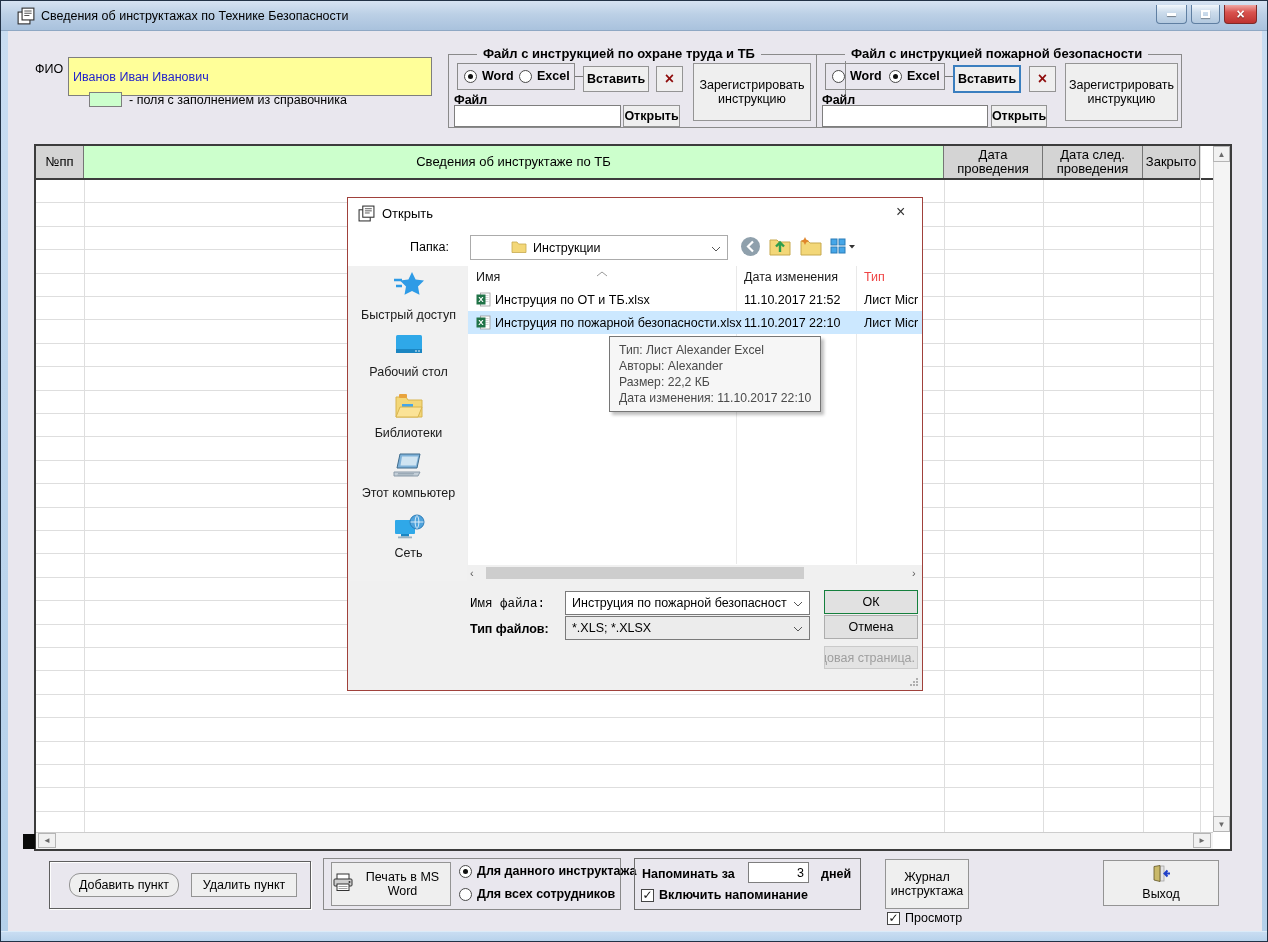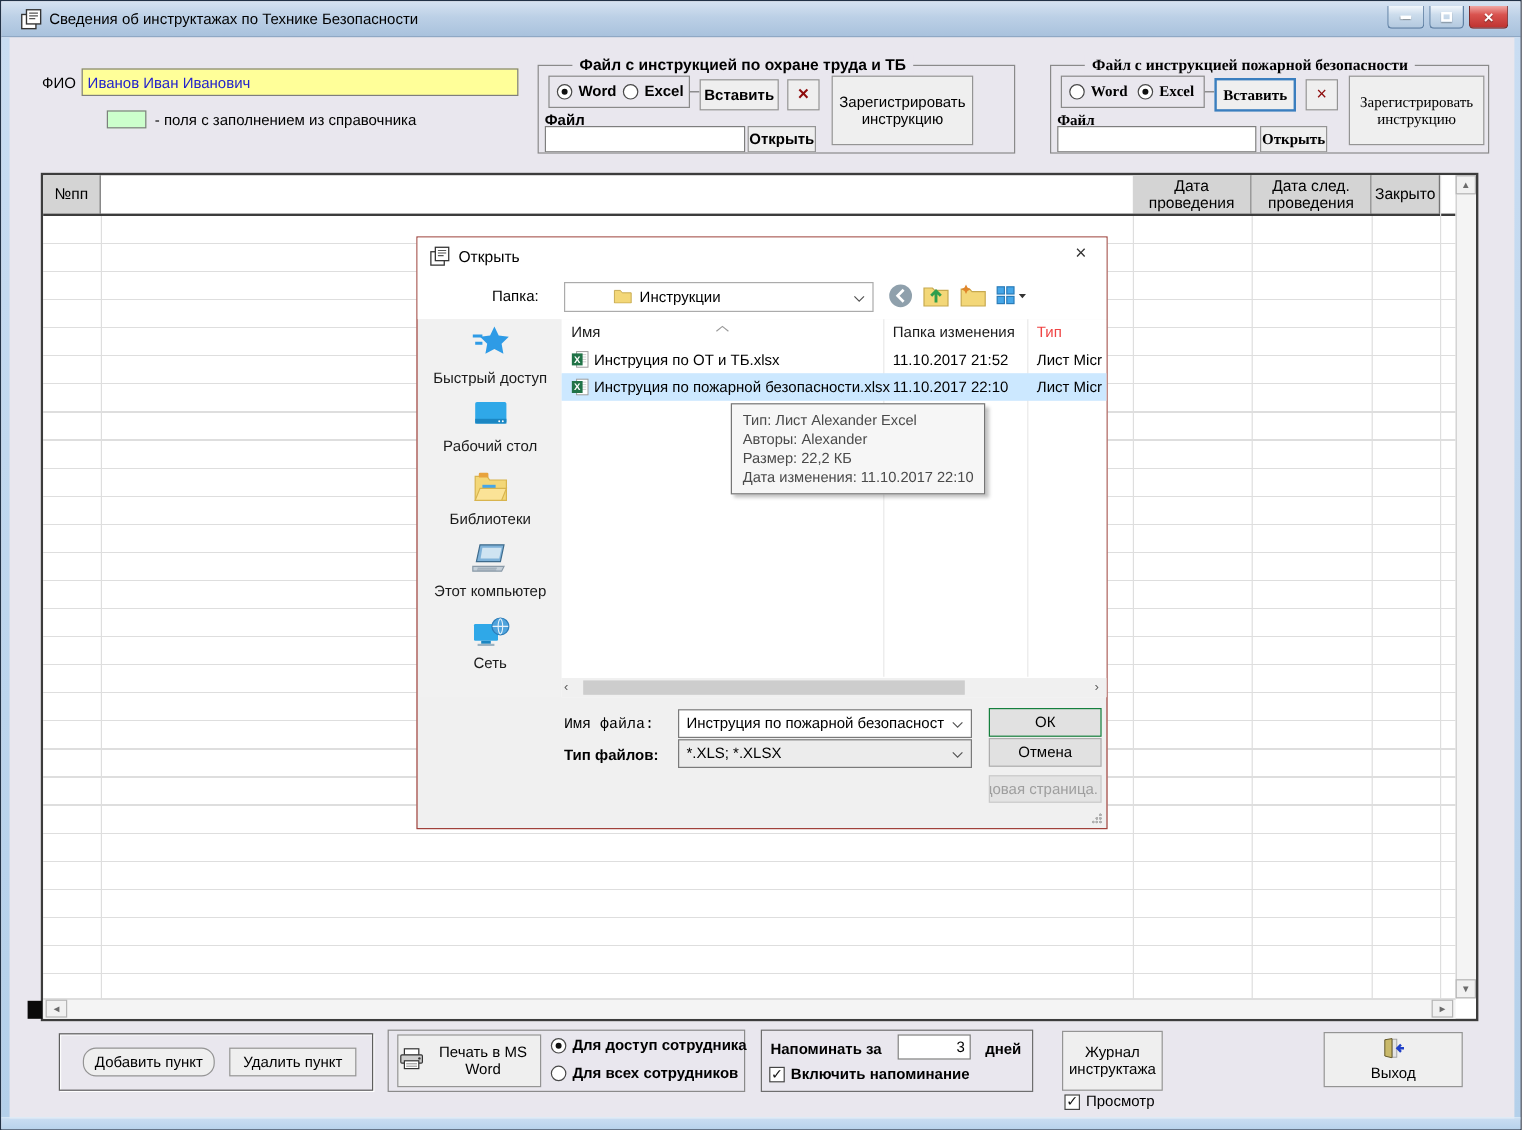--- a/index.html
+++ b/index.html
@@ -109,21 +109,21 @@
       </div>
     <div class="capbtn close" style="left:1223px;width:33px;">
         <span>×</span>
       </div>
   </div>
   <div class="frame left"></div>
   <div class="frame right"></div>
   <div class="frame bottom"></div>
 
   <span class="lbl" style="left:34px;top:61px;">ФИО</span>
-  <input class="field" style="left: 67px; top: 56px; width: 364px; height: 23px; background: rgb(255, 255, 153); color: rgb(35, 35, 204);" value="Иванов Иван Иванович">
+  <input class="field" style="left: 67px; top: 56px; width: 364px; height: 39px; background: rgb(255, 255, 153); color: rgb(35, 35, 204);" value="Иванов Иван Иванович">
   <div style="position:absolute;left:88px;top:91px;width:33px;height:15px;background:#CCFFCC;border:1px solid #7E7E7E;"></div>
   <span class="lbl" style="left:128px;top:92px;">- поля с заполнением из справочника</span>
 
   <div class="gbx" style="left:447px;top:53px;width:398px;height:74px;">
     <span class="gtitle">Файл с инструкцией по охране труда и ТБ</span>
     <div style="position:absolute;left:8px;top:8px;width:118px;height:27px;border:1px solid #8A8A8A;"></div>
     <div class="radio sel b" style="left:15px;top:14px;">
         <span class="rdot"></span>
         <span>Word</span>
       </div>
@@ -135,21 +135,21 @@
     <div class="btn b" style="left:134px;top:11px;width:66px;height:26px;">Вставить</div>
     <div class="btn" style="left:207px;top:11px;width:27px;height:26px;color:#8E0B0B;font-size:16px;font-weight:bold;">
         <span>×</span>
       </div>
     <div class="btn" style="left:244px;top:8px;width:118px;height:58px;padding:0 8px;">Зарегистрировать инструкцию</div>
     <span class="lbl b" style="left:5px;top:38px;">Файл</span>
     <input class="field" style="left: 5px; top: 50px; width: 167px; height: 22px;" value="">
     <div class="btn b" style="left:174px;top:50px;width:57px;height:22px;">Открыть</div>
   </div>
 
-  <div class="gbx" style="left:874px;top:53px;width:366px;height:74px;font-family:Liberation Serif, serif;">
+  <div class="gbx" style="left:815px;top:53px;width:366px;height:74px;">
     <span class="gtitle">Файл с инструкцией пожарной безопасности</span>
     <div style="position:absolute;left:8px;top:8px;width:120px;height:27px;border:1px solid #8A8A8A;"></div>
     <div class="radio b" style="left:15px;top:14px;">
         <span class="rdot"></span>
         <span>Word</span>
       </div>
     <div class="radio sel b" style="left:72px;top:14px;">
         <span class="rdot"></span>
         <span>Excel</span>
       </div>
@@ -159,20 +159,21 @@
         <span>×</span>
       </div>
     <div class="btn" style="left:248px;top:8px;width:113px;height:58px;padding:0 8px;">Зарегистрировать инструкцию</div>
     <span class="lbl b" style="left:5px;top:38px;">Файл</span>
     <input class="field" style="left: 5px; top: 50px; width: 166px; height: 22px;" value="">
     <div class="btn b" style="left:174px;top:50px;width:56px;height:22px;">Открыть</div>
   </div>
 
   <div class="grid">
     <div class="hcell" style="left:0;width:48px;">№пп</div>
+    <div class="hcell" style="left:48px;width:860px;background:#CCFFCC;">Сведения об инструктаже по ТБ</div>
     <div class="hcell" style="left:908px;width:99px;">Дата проведения</div>
     <div class="hcell" style="left:1007px;width:100px;">Дата след. проведения</div>
     <div class="hcell" style="left:1107px;width:57px;">Закрыто</div>
     <div class="hcell" style="left:1164px;width:13px;background:#FFF;border-right:none;"></div>
     <div style="position:absolute;left:0;top:32px;width:1177px;height:2px;background:#3C3C3C;"></div>
 
     <div class="gridbody"></div>
     <div class="vline" style="left:48px;"></div>
     <div class="vline" style="left:908px;"></div>
     <div class="vline" style="left:1007px;"></div>
@@ -209,21 +210,21 @@
           <rect x="2" y="6" width="18" height="7" rx="1" fill="#CFCFCF" stroke="#333"></rect>
           <circle cx="17.5" cy="9" r="1" fill="#333"></circle>
           <rect x="5" y="11" width="12" height="6.5" fill="#FFF" stroke="#333"></rect>
           <path d="M6.5 13.5h9M6.5 15.5h9" stroke="#888" stroke-width="0.8"></path>
         </svg>
     </span>
     <span>Печать в MS Word</span>
   </div>
   <div class="radio sel b" style="left:458px;top:863px;">
       <span class="rdot"></span>
-      <span>Для доступ сотрудника</span>
+      <span>Для данного инструктажа</span>
     </div>
   <div class="radio b" style="left:458px;top:886px;">
       <span class="rdot"></span>
       <span>Для всех сотрудников</span>
     </div>
 
   <div style="position:absolute;left:633px;top:857px;width:227px;height:52px;border:1px solid #6E6E6E;"></div>
   <span class="lbl b" style="left:641px;top:866px;">Напоминать за</span>
   <input class="field" style="left: 747px; top: 861px; width: 61px; height: 21px; text-align: right;" value="3">
   <span class="lbl b" style="left:820px;top:866px;">дней</span>
@@ -362,21 +363,21 @@
       </div>
     </div>
 
     <div class="list">
       <span style="position:absolute;left:8px;top:4px;color:#1A1A1A;">Имя</span>
       <span style="position:absolute;left:128px;top:0;">
         <svg width="12" height="6" viewBox="0 0 12 6">
             <path d="M1 5l5-4 5 4" stroke="#9A9A9A" fill="none"></path>
           </svg>
       </span>
-      <span style="position:absolute;left:276px;top:4px;color:#1A1A1A;">Папка изменения</span>
+      <span style="position:absolute;left:276px;top:4px;color:#1A1A1A;">Дата изменения</span>
       <span style="position:absolute;left:396px;top:4px;color:#ef4444;">Тип</span>
       <div class="lsep" style="left:268px;"></div>
       <div class="lsep" style="left:388px;"></div>
 
       <div class="lrow" style="top:22px;">
         <span style="position:absolute;left:8px;top:4px;">
           <svg width="15" height="15" viewBox="0 0 15 15">
               <rect x="4.5" y="1" width="9.5" height="13" fill="#FFF" stroke="#9A9A9A" stroke-width="0.8"></rect>
               <path d="M6.5 3.5h6M6.5 5.5h6M6.5 7.5h6M6.5 9.5h6" stroke="#C4C4C4" stroke-width="0.7"></path>
               <rect x="0.5" y="2.5" width="9" height="10" fill="#207347"></rect>

